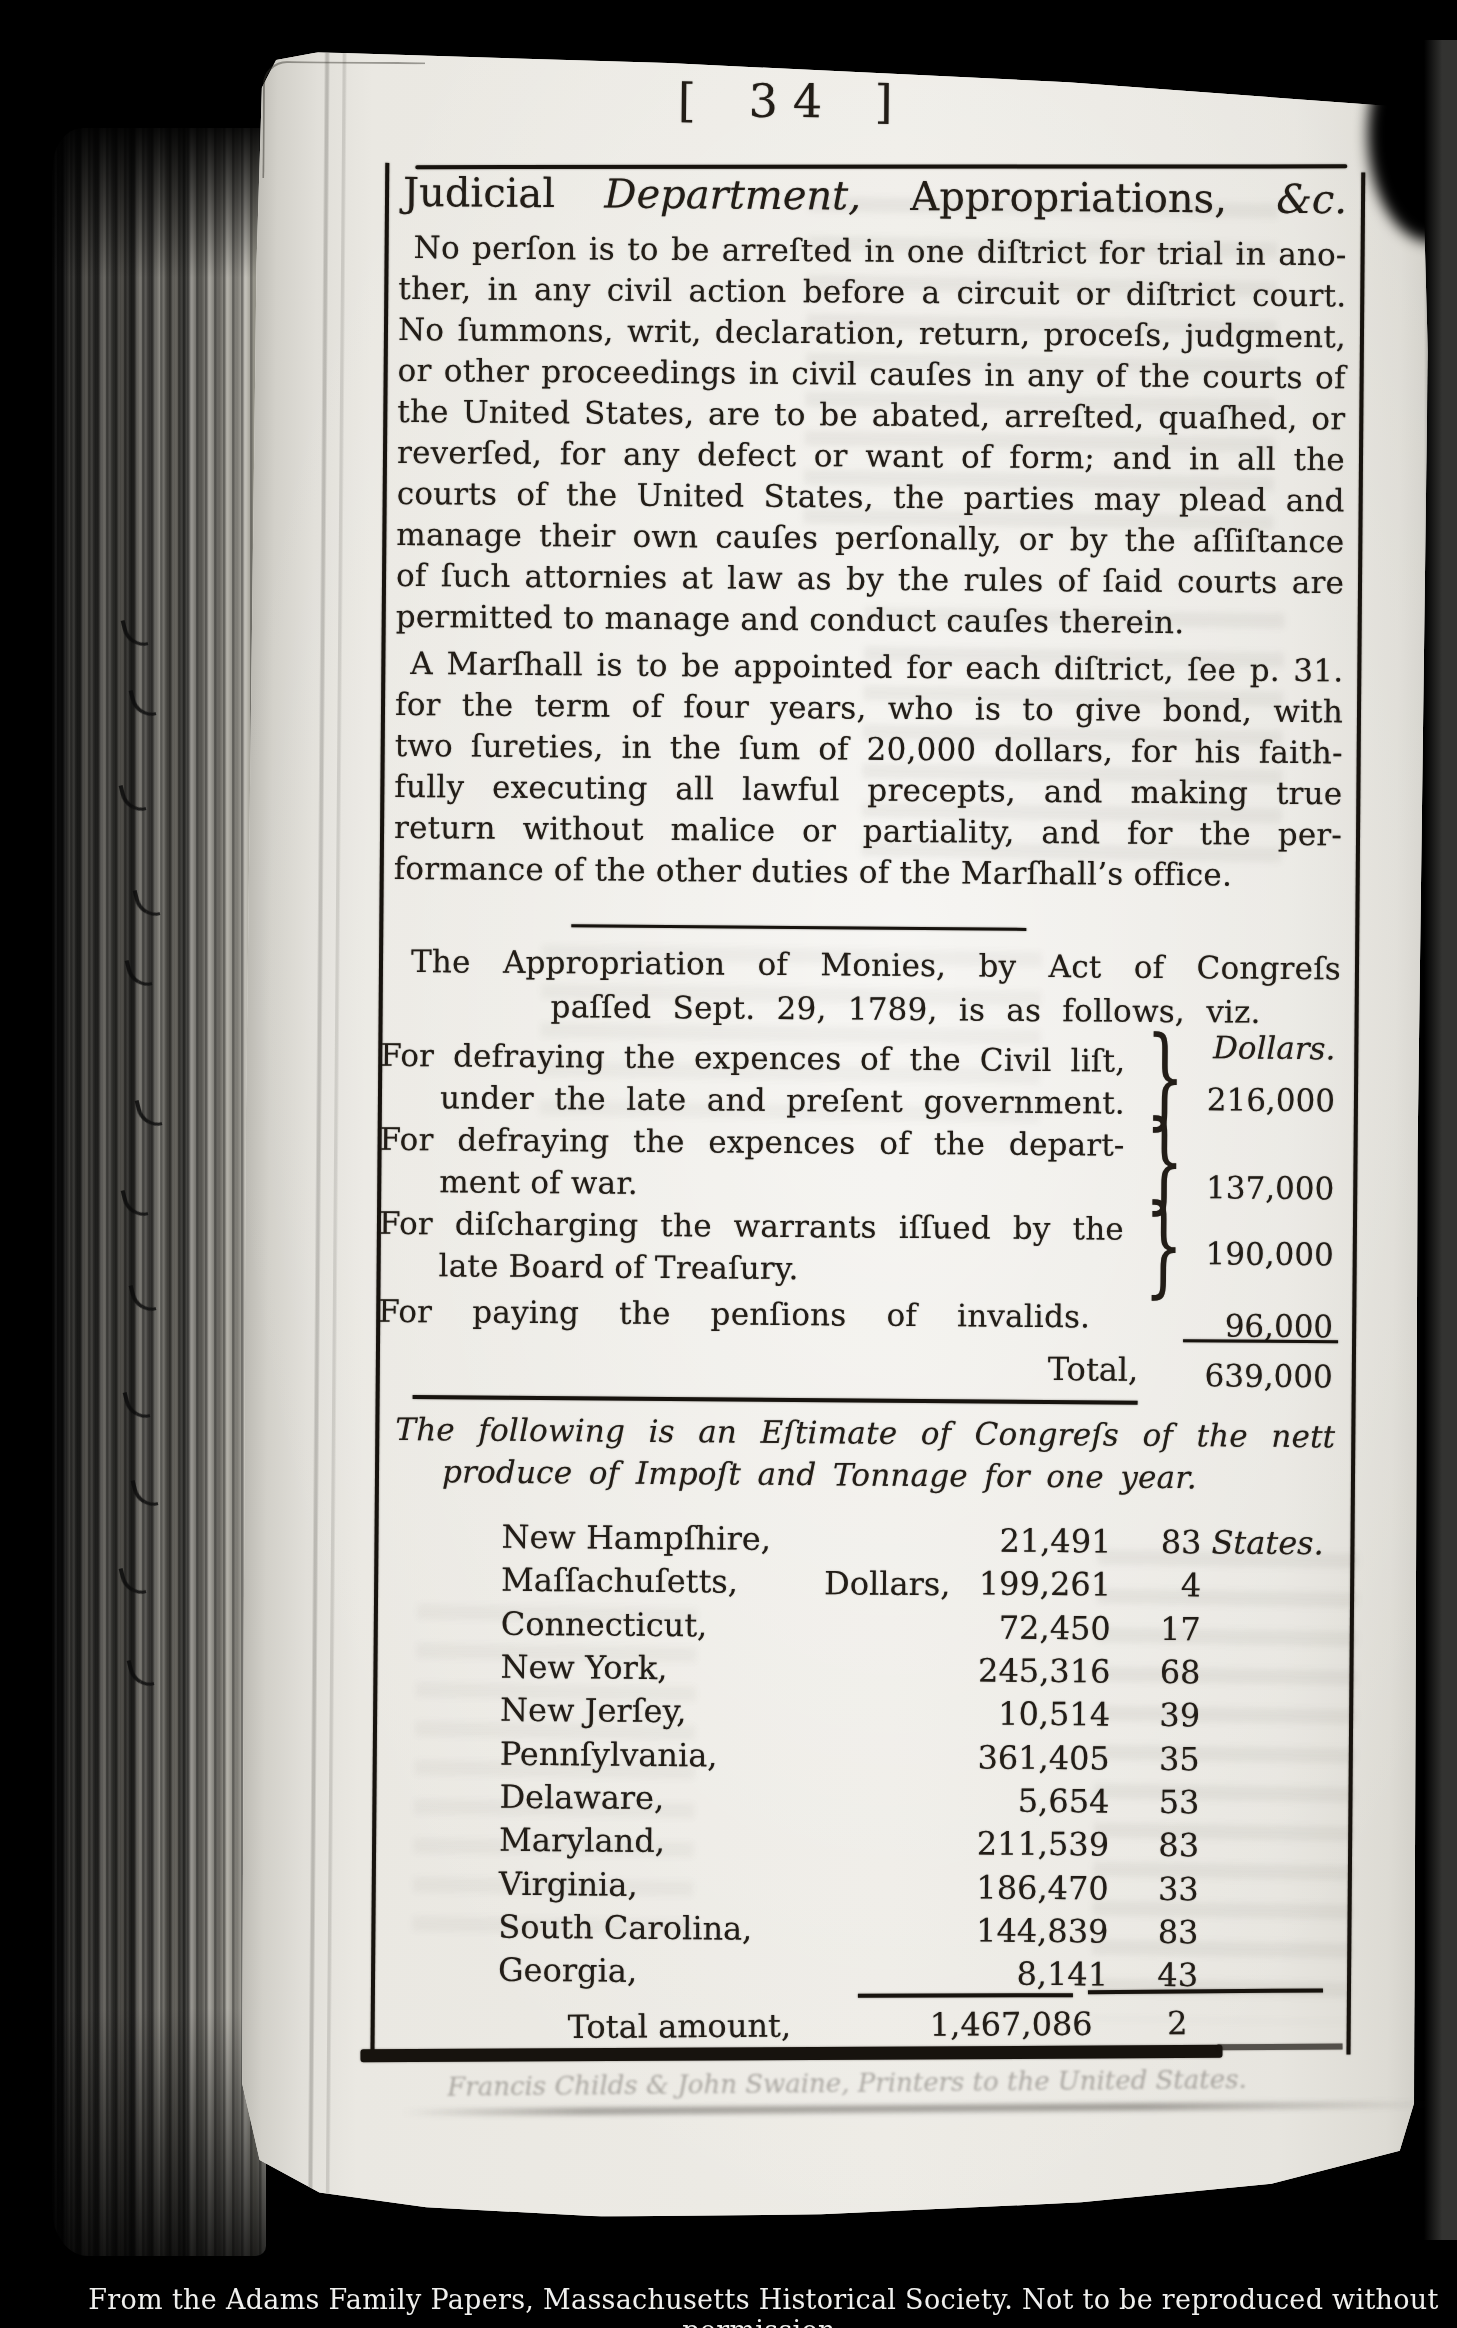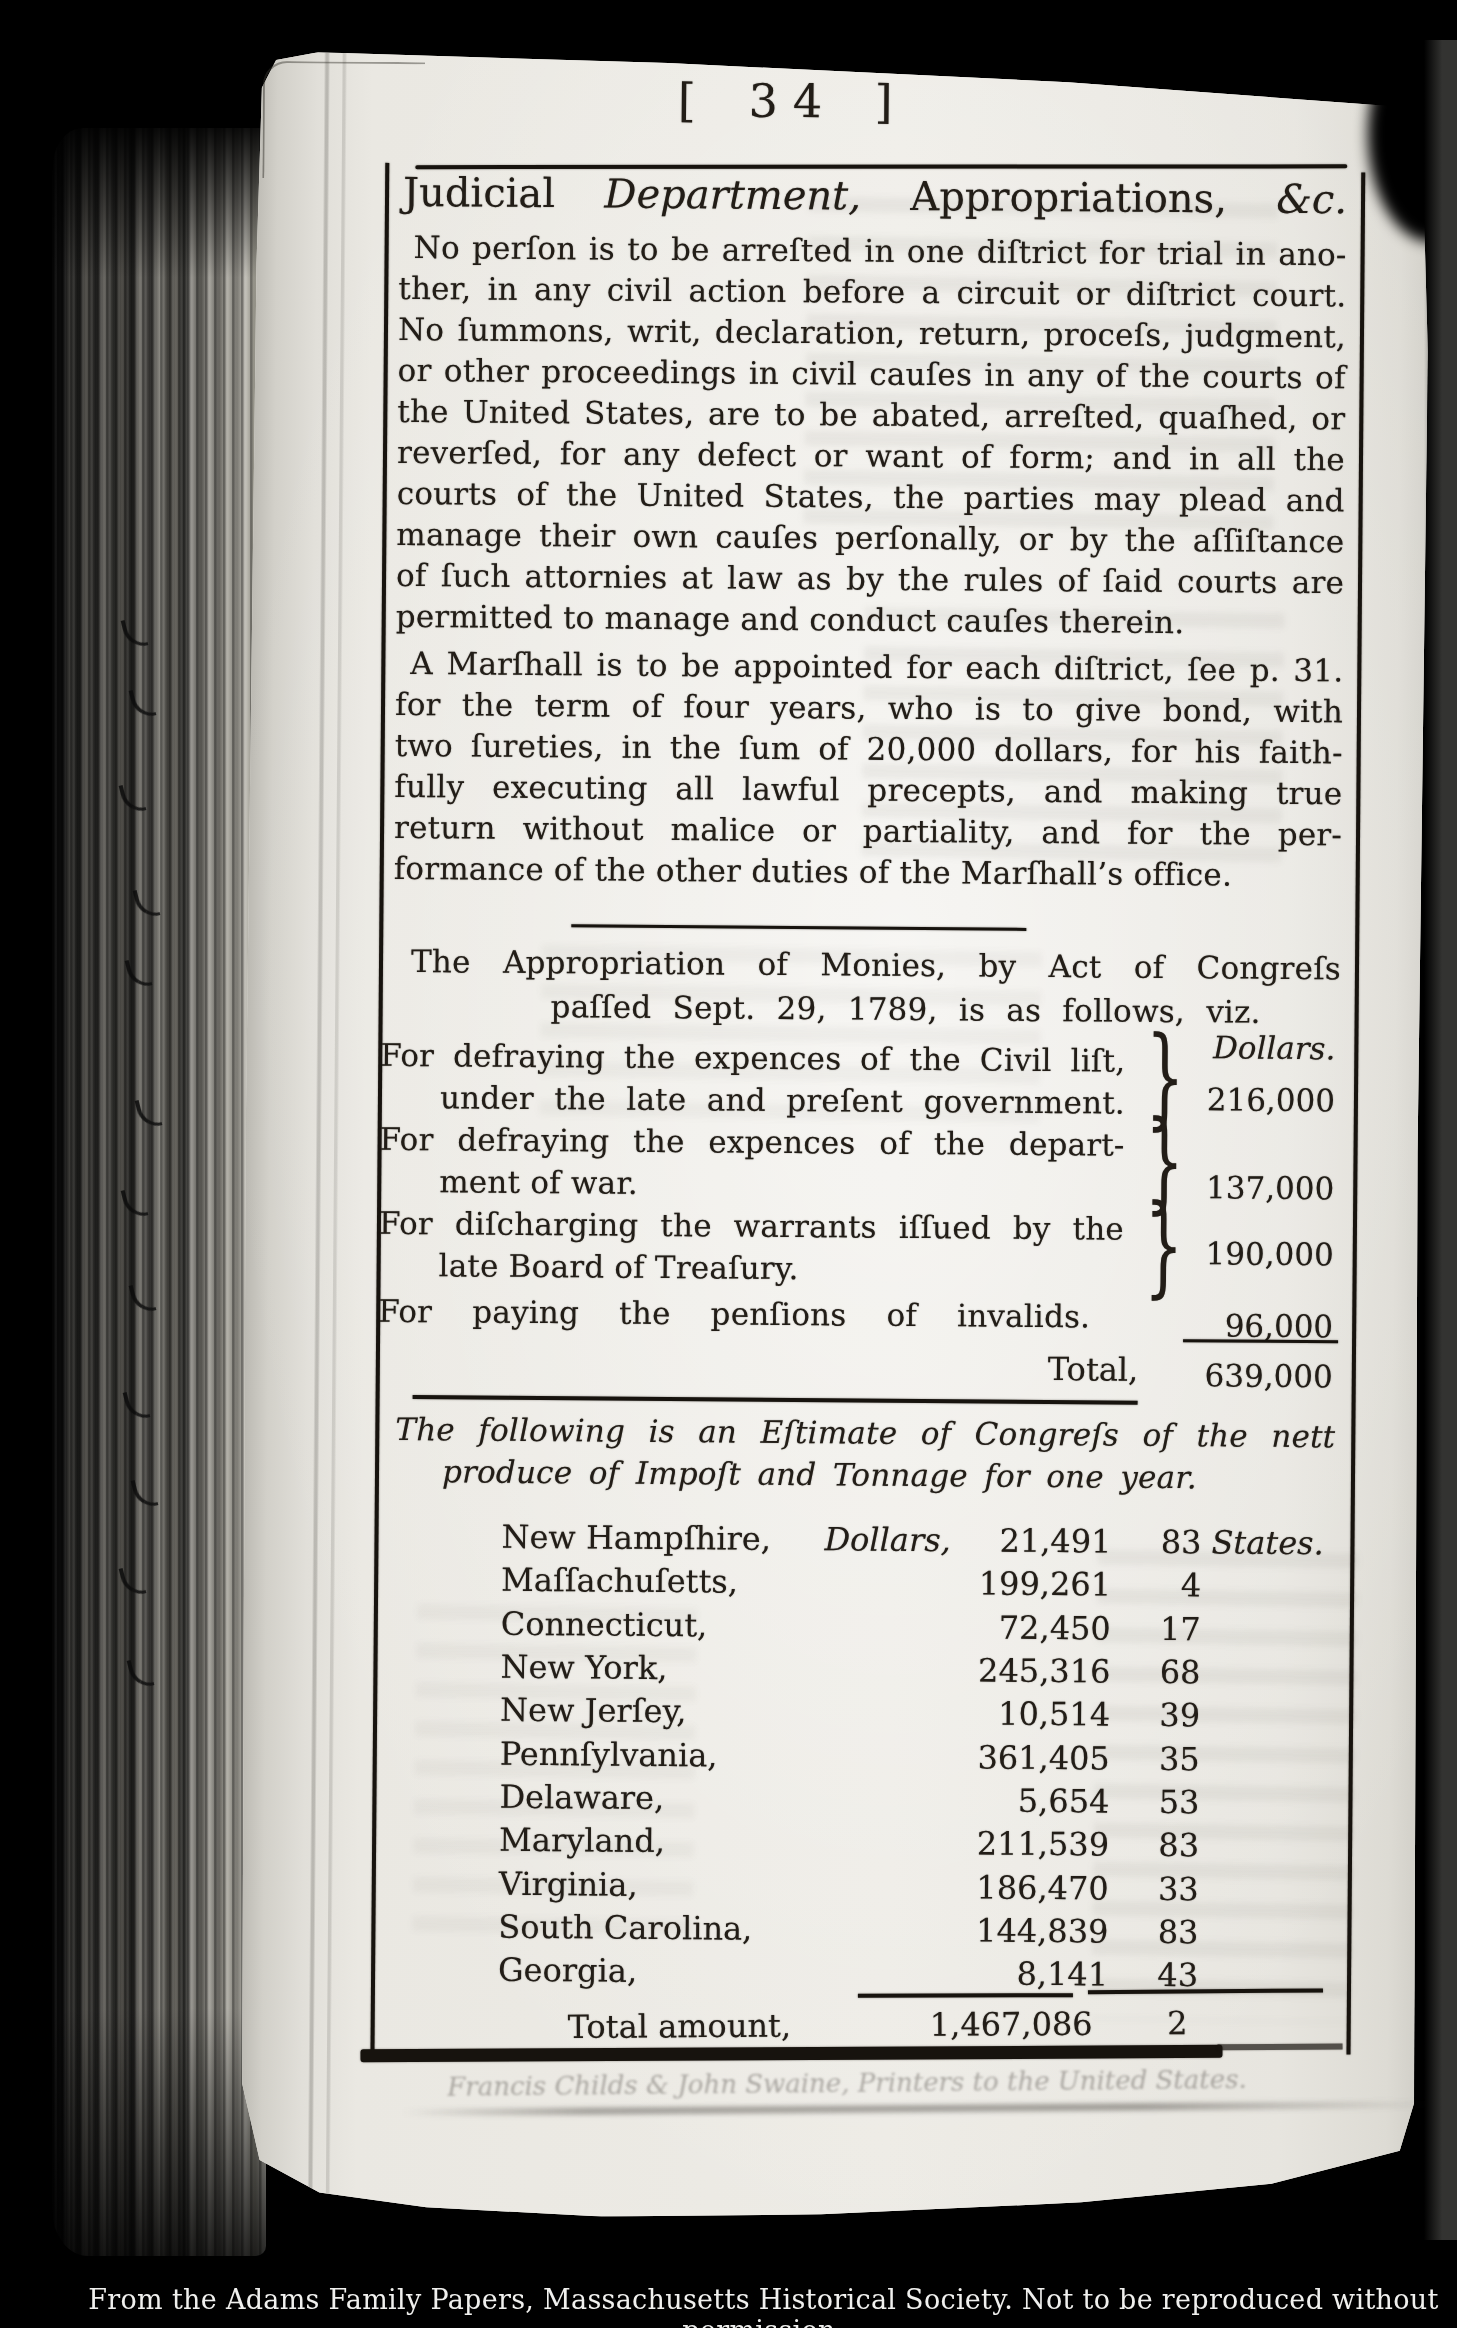--- a/index.html
+++ b/index.html
@@ -49,21 +49,21 @@
   .it{font-style:italic;}
   .rule{position:absolute;background:#17130e;box-shadow:0 0 2px rgba(25,20,14,.5);}
   .folio{font-size:46px;letter-spacing:15px;word-spacing:8px;text-align:center;}
   .title-row{display:flex;justify-content:space-between;font-size:40px;white-space:pre;}
   .brace{font-size:110px;line-height:84px;font-weight:400;transform:scaleX(.55);
     transform-origin:center;}
   .amt{width:240px;text-align:right;font-size:31px;}
   .srow{position:absolute;left:0;width:1190px;height:42px;font-size:32px;}
   .srow>span{position:absolute;white-space:nowrap;}
   .s-name{left:265px;}
-  .s-dlabel{left:588px;font-style:italic;}
+  .s-dlabel{left:588px;margin-top:44px;}
   .s-val{left:630px;width:245px;text-align:right;}
   .s-cents{left:885px;width:80px;text-align:right;}
   .s-clabel{left:975px;font-style:italic;}
 
   
   .ghost{position:absolute;background:repeating-linear-gradient(180deg,
       rgba(110,106,98,.15) 0 15px, rgba(110,106,98,0) 15px 39px);
     filter:blur(3px);opacity:.55;transform:rotate(.4deg);}
   .ghost-line{position:absolute;color:rgba(70,66,60,.40);font-style:italic;
     font-size:26px;filter:blur(1.1px);white-space:nowrap;overflow:hidden;}

